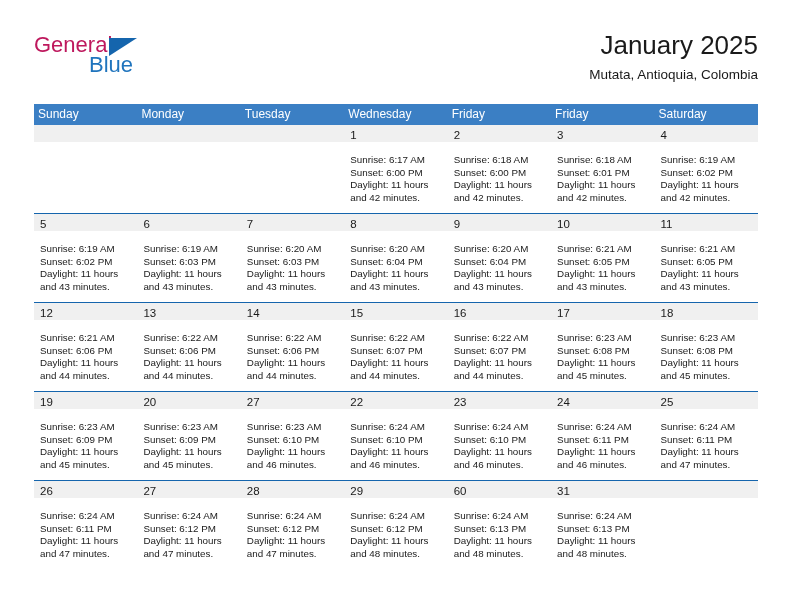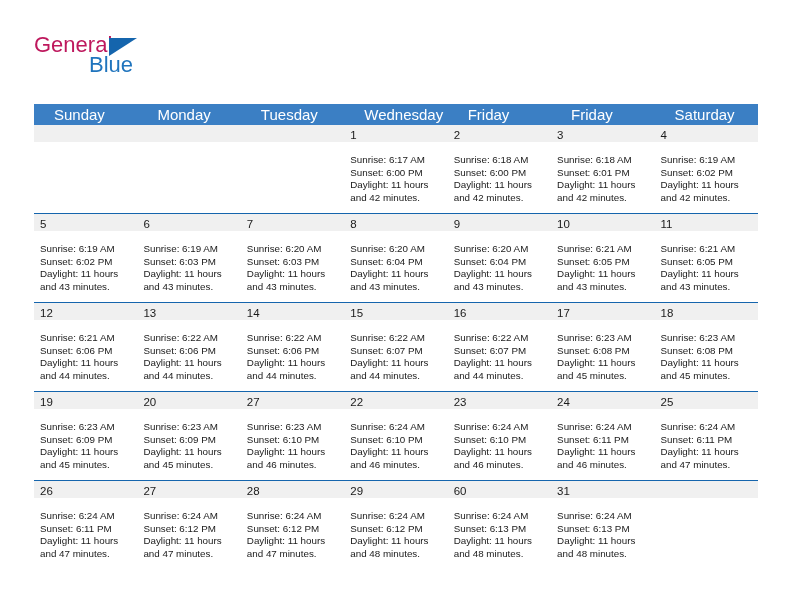--- a/index.html
+++ b/index.html
@@ -89,23 +89,23 @@
   }
   .dow-row {
     display: flex;
     background: #3b7fc4;
     height: 21px;
   }
   .dow {
     flex: 0 0 103.428px;
     width: 103.428px;
     box-sizing: border-box;
-    padding-left: 20px;
+    padding-left: 4px;
     color: #ffffff;
-    font-size: 15px;
+    font-size: 12px;
     line-height: 21px;
     white-space: nowrap;
     overflow: hidden;
   }
   .week {
     display: flex;
     border-top: 1.5px solid #1565ad;
   }
   .week.first {
     border-top: none;
@@ -148,20 +148,24 @@
 <div class="page">
 
   <div class="top">
 
     <div class="logo">
       <span class="logo-general">General</span>
       <span class="logo-tri"></span>
       <span class="logo-blue">Blue</span>
     </div>
 
+    <div class="title-wrap">
+      <div class="cal-title">January 2025</div>
+      <div class="cal-subtitle">Mutata, Antioquia, Colombia</div>
+    </div>
 
   </div>
 
   <div class="grid">
 
     <div class="dow-row">
       <div class="dow">Sunday</div>
       <div class="dow">Monday</div>
       <div class="dow">Tuesday</div>
       <div class="dow">Wednesday</div>

